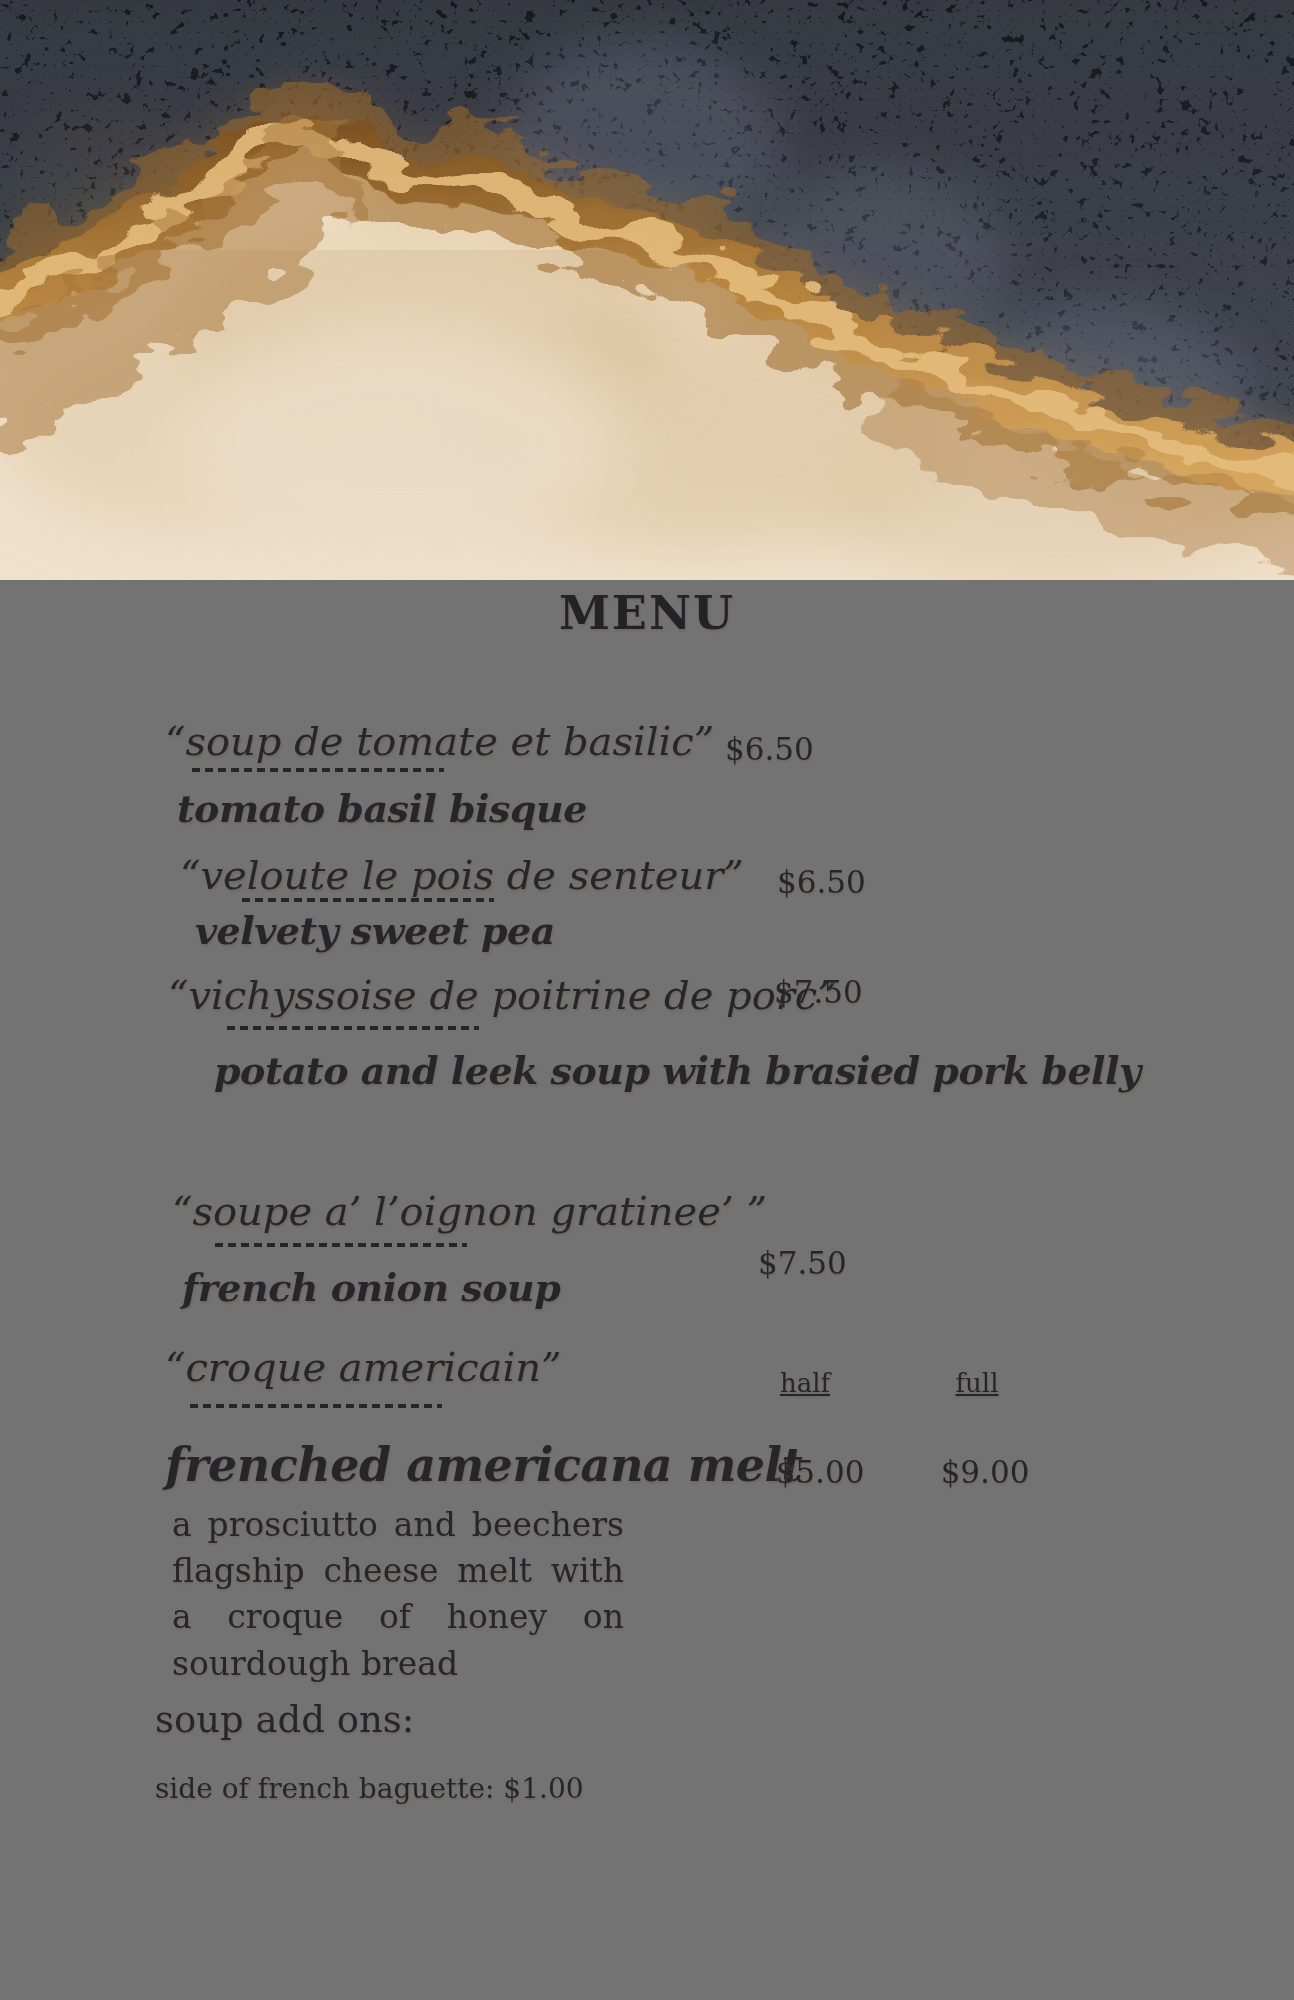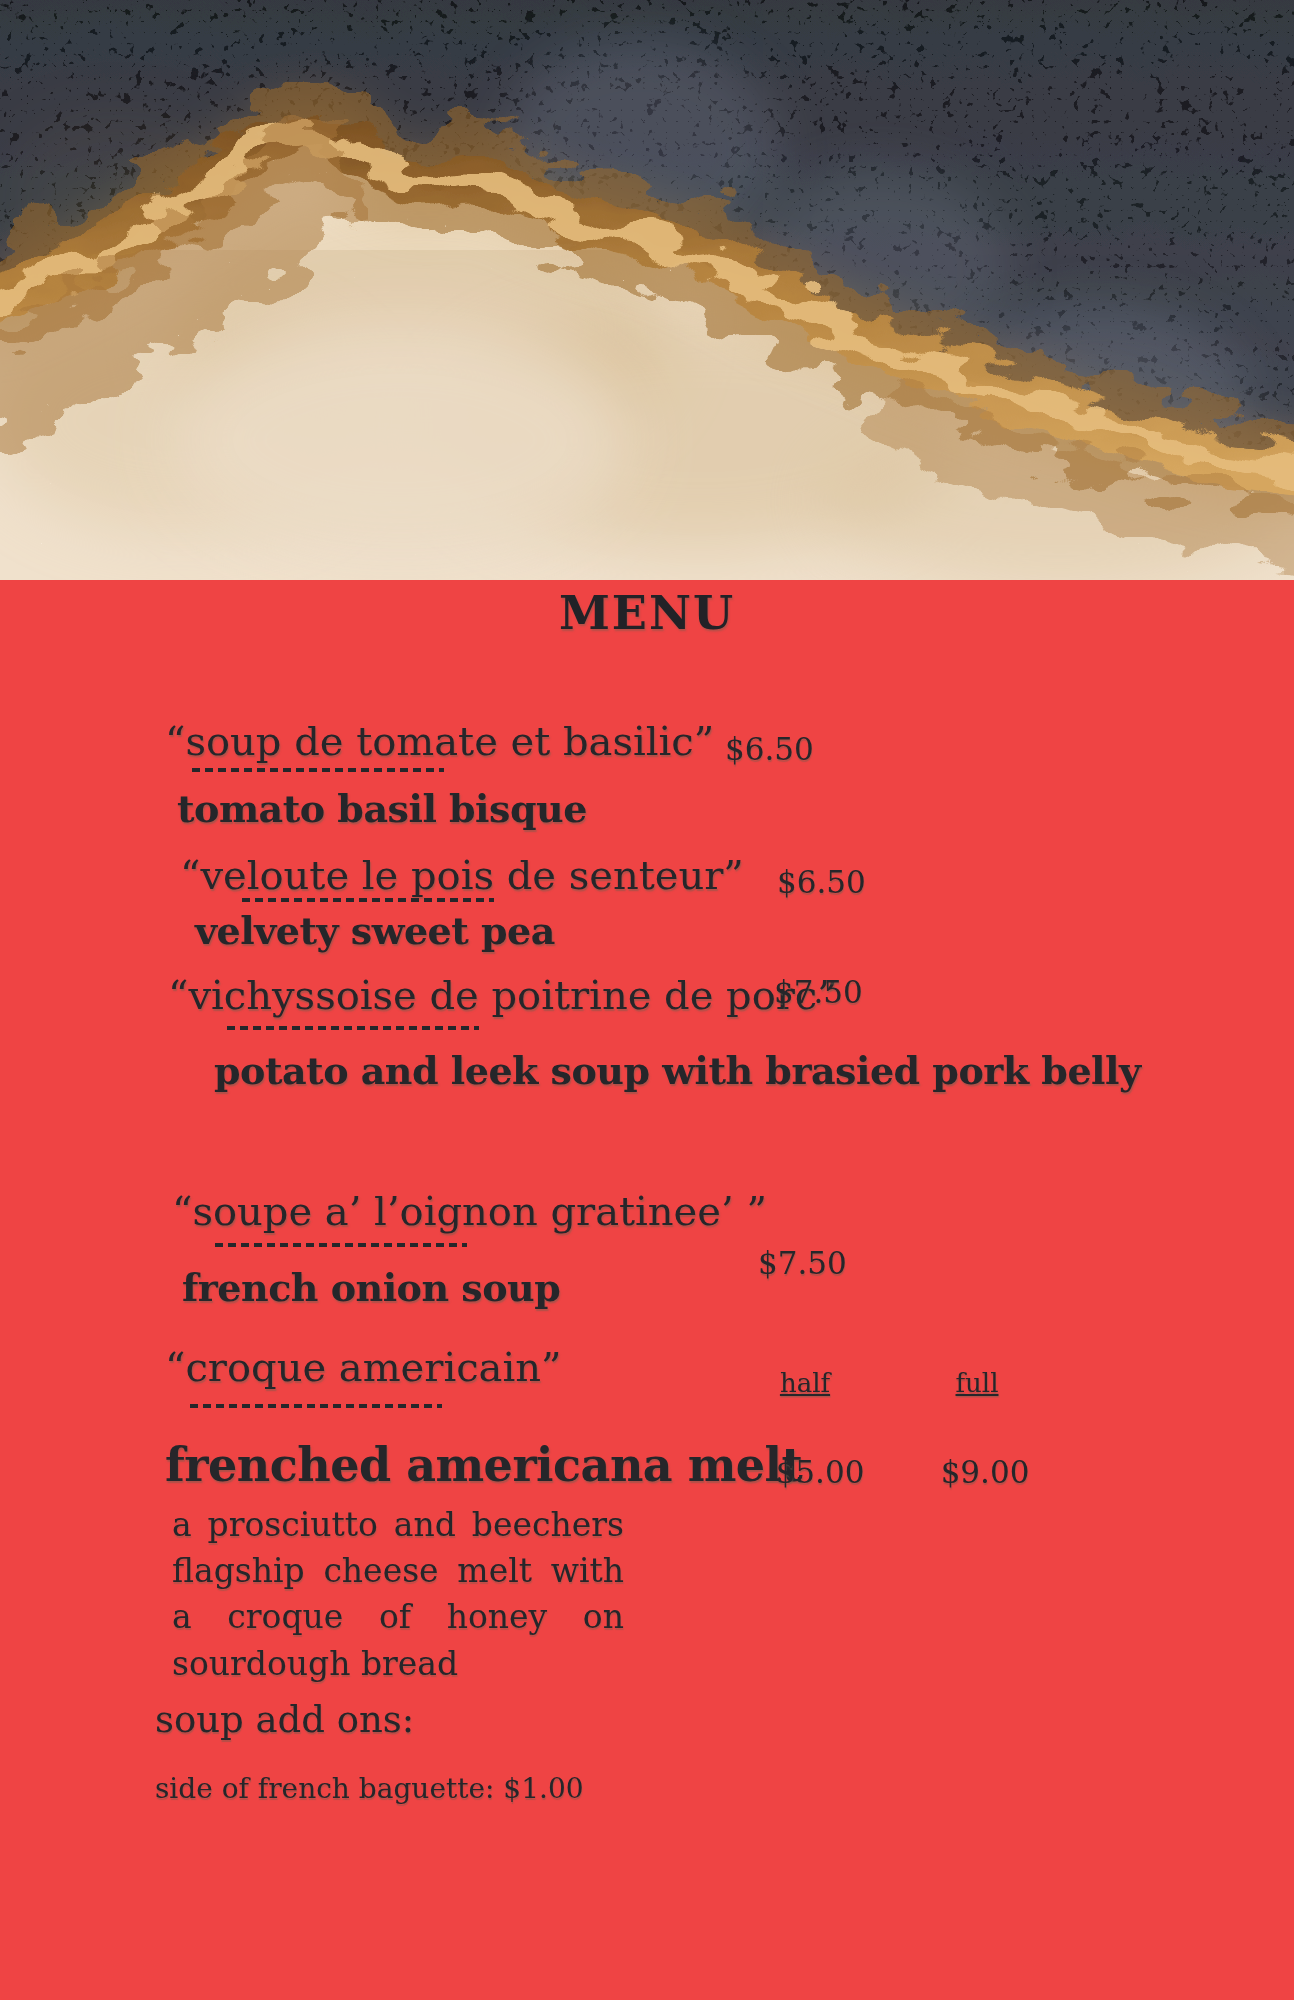--- a/index.html
+++ b/index.html
@@ -3,37 +3,38 @@
 <meta charset="utf-8">
 <style>
   html,body{margin:0;padding:0;}
   body{
     width:1294px;height:2000px;
     font-family:"DejaVu Serif", serif;
     background:#fbf0e1;
   }
   .page{
     position:relative;width:1294px;height:2000px;
-    background:#ef4444;overflow:hidden;color:#26262a;
+    background:#737373;overflow:hidden;color:#26262a;
   }
   .art{position:absolute;top:0;left:0;width:1294px;height:580px;}
   .menu-title{
     position:absolute;top:586px;left:0;width:1294px;
     text-align:center;font-size:46px;font-weight:700;
     letter-spacing:2px;color:#222227;
     text-shadow:1px 2px 2px rgba(110,94,78,.45);
   }
   .t{position:absolute;white-space:nowrap;color:#26262a;}
   .french{
-    font-size:40px;
+    font-style:italic;font-size:40px;
     text-shadow:1px 2px 1.5px rgba(110,94,78,.5);
   }
   .english{
     font-weight:700;font-size:38px;letter-spacing:-.5px;
     text-shadow:1px 2px 1.5px rgba(110,94,78,.5);
+    font-style:italic;
   }
   .english.big{font-size:46px;}
   .price{
     font-size:31px;text-shadow:.5px 1.5px 1px rgba(110,94,78,.45);
   }
   .sizelbl{font-size:26px;text-shadow:.5px 1.5px 1px rgba(110,94,78,.45);text-decoration:underline;}
   .dash{
     position:absolute;height:4px;width:252px;
     background:repeating-linear-gradient(90deg,#26262a 0 8px,transparent 8px 13px);
   }

